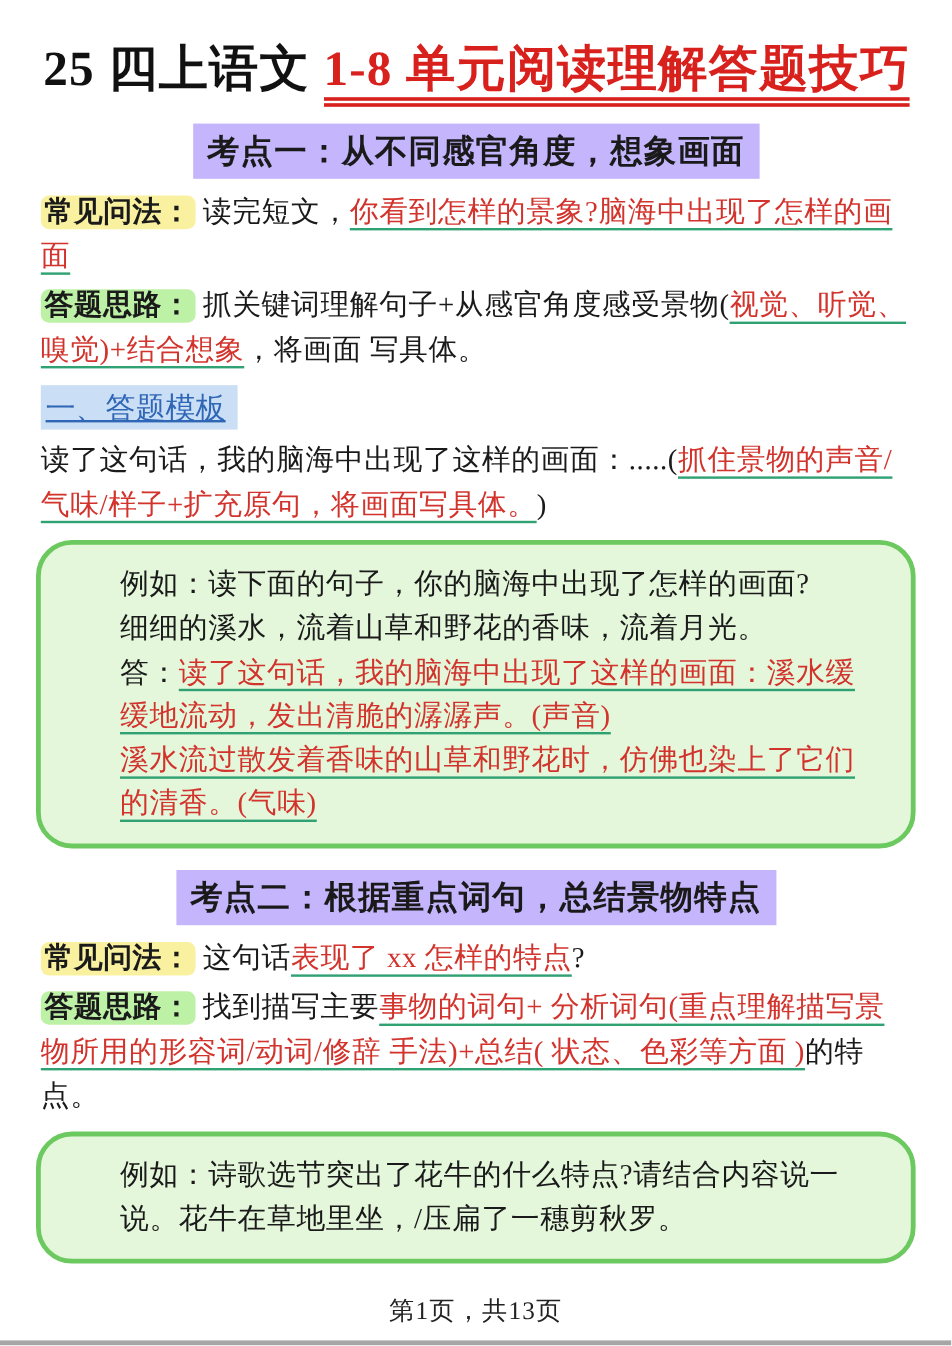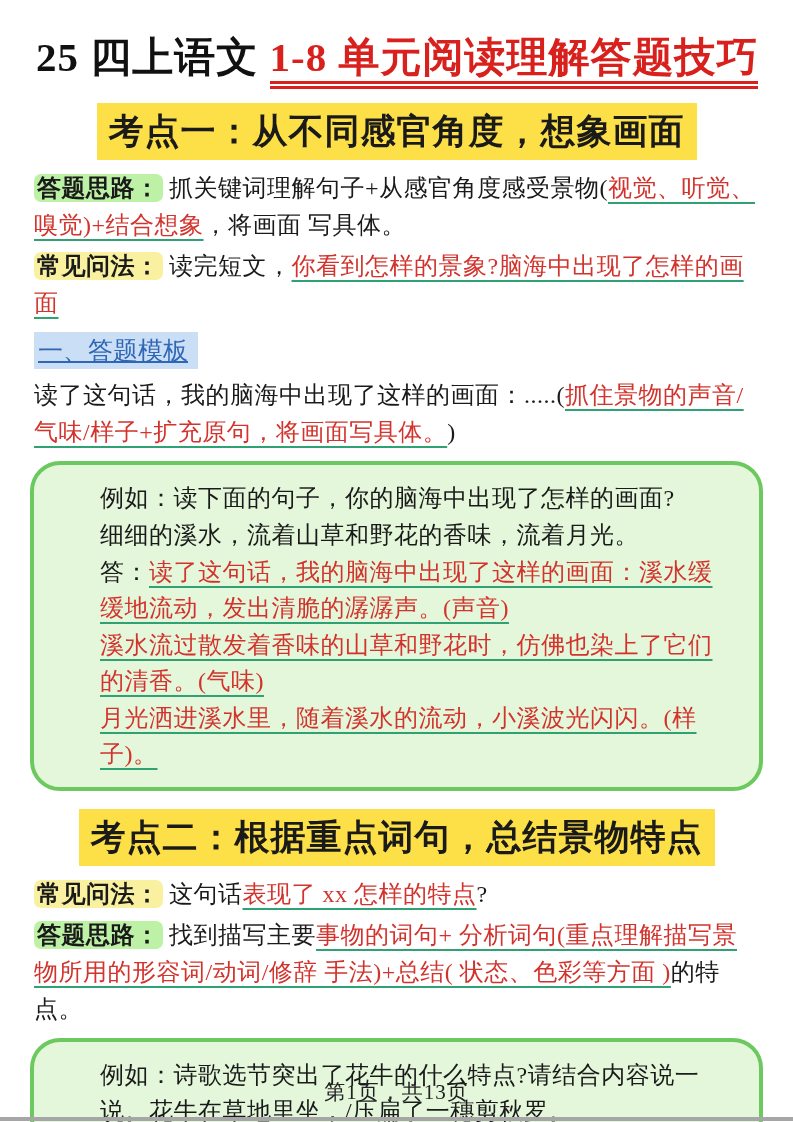--- a/index.html
+++ b/index.html
@@ -23,22 +23,22 @@
   .title-black { color:#111;text-align:center; }
   .title-red {
     color:#d8201c;
     padding-bottom:1px;
     border-bottom:8px double #d8201c;
   }
   
   .kaodian {
     display:table;
     margin:18px auto 10px auto;
-    background:#fde047;
-    font-size:35px; font-weight:bold;
+    background:#c4b5fd;
+    font-size:27px; font-weight:bold;
     padding:5px 12px;
     letter-spacing:1px;
   }
   
   .para {
     margin:4px 34px 4px 34px;
     font-size:24px;
     line-height:37px;
     letter-spacing:0.5px;
   }
@@ -93,46 +93,43 @@
   
   <div class="title-row">
     <span class="title-black">25 四上语文</span>
     <span class="title-red">1-8 单元阅读理解答题技巧</span>
   </div>
 
   
   <div class="kaodian">考点一：从不同感官角度，想象画面</div>
 
   <p class="para">
-    <span class="hl-green">答题思路：</span>
-    <span>抓关键词理解句子+从感官角度感受景物(</span><span class="red-u">视觉、听觉、嗅觉)+结合想象</span><span>，将画面 写具体。</span>
+    <span class="hl-yellow">常见问法：</span>
+    <span>读完短文，</span><span class="red-u">你看到怎样的景象?脑海中出现了怎样的画面</span>
   </p>
 
   <p class="para">
-    <span class="hl-yellow">常见问法：</span>
-    <span>读完短文，</span><span class="red-u">你看到怎样的景象?脑海中出现了怎样的画面</span>
+    <span class="hl-green">答题思路：</span>
+    <span>抓关键词理解句子+从感官角度感受景物(</span><span class="red-u">视觉、听觉、嗅觉)+结合想象</span><span>，将画面 写具体。</span>
   </p>
 
   <div class="blue-label">一、答题模板</div>
 
   <p class="para">
     <span>读了这句话，我的脑海中出现了这样的画面：.....(</span><span class="red-u">抓住景物的声音/气味/样子+扩充原句，将画面写具体。</span><span>)</span>
   </p>
 
   <div class="example-box">
     <p>例如：读下面的句子，你的脑海中出现了怎样的画面?</p>
     <p>细细的溪水，流着山草和野花的香味，流着月光。</p>
     <p>
       <span>答：</span><span class="red-u">读了这句话，我的脑海中出现了这样的画面：溪水缓缓地流动，发出清脆的潺潺声。(声音)</span>
     </p>
     <p>
       <span class="red-u">溪水流过散发着香味的山草和野花时，仿佛也染上了它们的清香。(气味)</span>
-    </p>
-    <p>
-      <span class="red-u">月光洒进溪水里，随着溪水的流动，小溪波光闪闪。(样子)。</span>
     </p>
   </div>
 
   
   <div class="kaodian">考点二：根据重点词句，总结景物特点</div>
 
   <p class="para">
     <span class="hl-yellow">常见问法：</span>
     <span>这句话</span><span class="red-u">表现了 xx 怎样的特点</span><span>?</span>
   </p>

